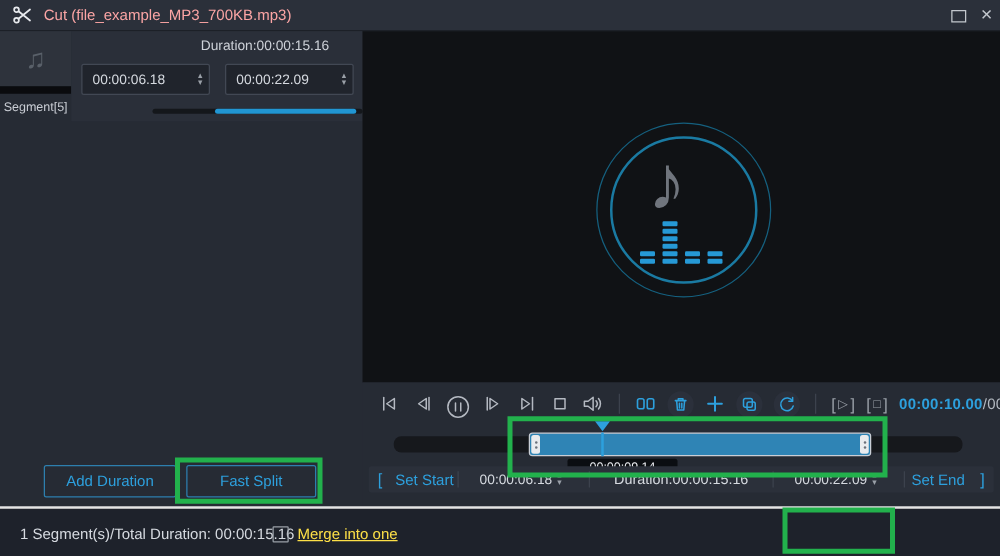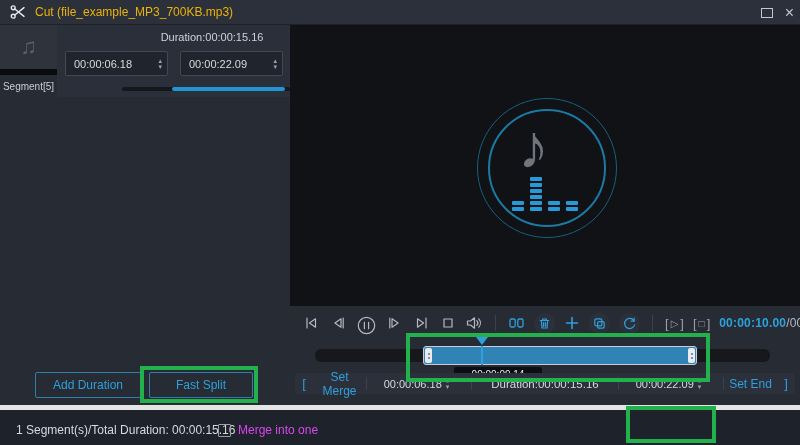--- a/index.html
+++ b/index.html
@@ -6,21 +6,21 @@
   html,body { background:#15171c; }
   .app {
     position: relative; width: 800px; height: 445px; overflow: hidden;
     background:#262b34; font-family:"Liberation Sans", sans-serif;
     color:#d5d9df; user-select:none;
   }
   
   .titlebar { position:absolute; left:0; top:0; width:800px; height:25px;
     background:#2b303a; border-bottom:1px solid #1c2027; display:flex; align-items:center; }
   .titlebar .scissors { margin-left:10px; width:16px; height:16px; display:inline-block; }
-  .titlebar .title { margin-left:9px; font-size:12px; color:#eab308; }
+  .titlebar .title { margin-left:9px; font-size:12px; color:#fca5a5; }
   .win-controls { position:absolute; right:6px; top:0; height:25px; display:flex; align-items:center; gap:12px; }
   .win-max { width:12px; height:10px; border:1px solid #c3c7cd; }
   .win-close { font-size:16px; line-height:16px; color:#c3c7cd; }
   
   .left-panel { position:absolute; left:0; top:25px; width:290px; height:380px; background:#262b34; }
   .seg-editor { position:absolute; left:57px; top:0; width:233px; height:72px; background:#2a2f39; }
   .thumb { position:absolute; left:0; top:0; width:57px; height:44px; background:#2e333c;
     display:flex; align-items:center; justify-content:center; }
   .thumb .note { font-size:22px; color:#596069; }
   .thumb-strip { position:absolute; left:0; top:44px; width:57px; height:6px; background:#0a0b0e; }
@@ -97,27 +97,27 @@
     background:#2b303a; border-radius:2px; display:flex; align-items:center; font-size:12px; }
   .trim-bar .brk { width:18px; text-align:center; color:#2da0dd; font-size:13px; flex:0 0 auto; }
   .trim-btn { flex:1; text-align:center; color:#2da0dd; background:none; border:none;
     font-size:12px; font-family:"Liberation Sans", sans-serif; }
   .t-sep { width:1px; height:13px; background:#3c424d; flex:0 0 auto; }
   .trim-field { width:104px; flex:0 0 auto; display:flex; align-items:center; justify-content:center; gap:4px; }
   .trim-field .t { font-size:11px; color:#d6dae0; }
   .trim-dur { width:146px; text-align:center; color:#d6dae0; font-size:11.5px; flex:0 0 auto; }
   
   .footer { position:absolute; left:0; top:405px; width:800px; height:40px;
-    background:#1e222b; border-top:5px solid #e5e5e5;padding-left:44px; }
+    background:#1e222b; border-top:2px solid #e5e5e5;padding-left:44px; }
   .summary { position:absolute; left:16px; top:0; height:40px; display:flex;
     align-items:center; font-size:12px; color:#d6dae0; }
   .merge { position:absolute; left:218px; top:0; height:40px; display:flex;
     align-items:center; gap:7px; }
   .checkbox { width:13px; height:13px; border:1px solid #9aa0a8; border-radius:1px; background:transparent; }
-  .merge .lbl { font-size:12px; color:#d946ef; }
+  .merge .lbl { font-size:12px; color:#fde047;text-decoration:underline; }
   
   .annot { position:absolute; border:4px solid #22b14c; z-index:60; pointer-events:none; }
   .annot-split { left:140px; top:366px; width:118px; height:37px; }
   .annot-timeline { left:406px; top:333px; width:304px; height:49px; }
   .annot-save { left:626px; top:406px; width:90px; height:37px; }
   svg.stroke-g { stroke:#b4b9c1; fill:none; stroke-width:1.2; stroke-linejoin:round; stroke-linecap:round; }
   svg.stroke-b { stroke:#2da0dd; fill:none; stroke-width:1.3; stroke-linejoin:round; stroke-linecap:round; }
 </style>
 </head>
 <body>
@@ -305,21 +305,21 @@
           <i></i>
           <i></i>
         </span>
     </div>
     <div class="playhead-line"></div>
     <div class="playhead-tri"></div>
     <div class="tooltip">00:00:09.14</div>
 
     <div class="trim-bar">
       <span class="brk">[</span>
-      <button class="trim-btn">Set Merge</button>
+      <button class="trim-btn">Set Start</button>
       <span class="t-sep"></span>
       <span class="trim-field">
         <span class="t">00:00:06.18</span>
         <span class="spin">
           <span style="color:#565c66">▴</span>
           <span>▾</span>
         </span>
       </span>
       <span class="t-sep"></span>
       <span class="trim-dur">Duration:00:00:15.16</span>

